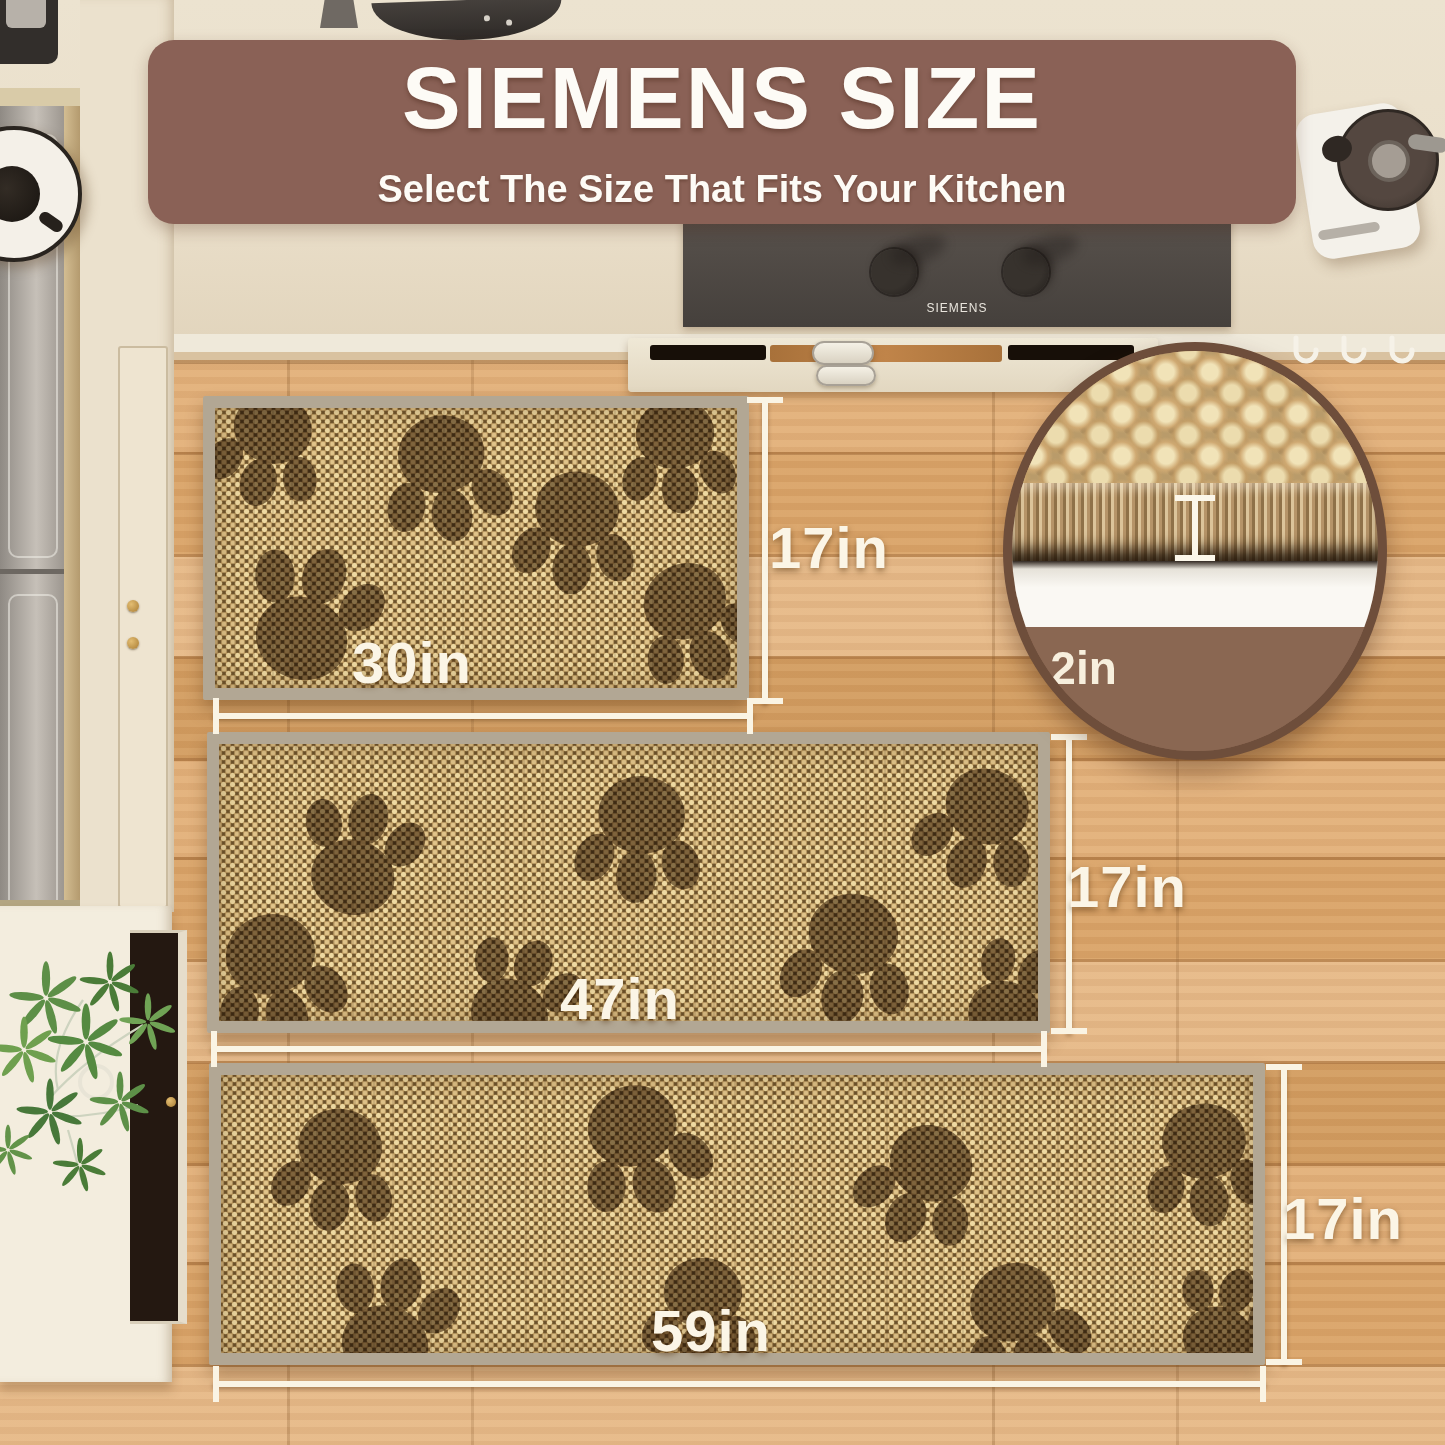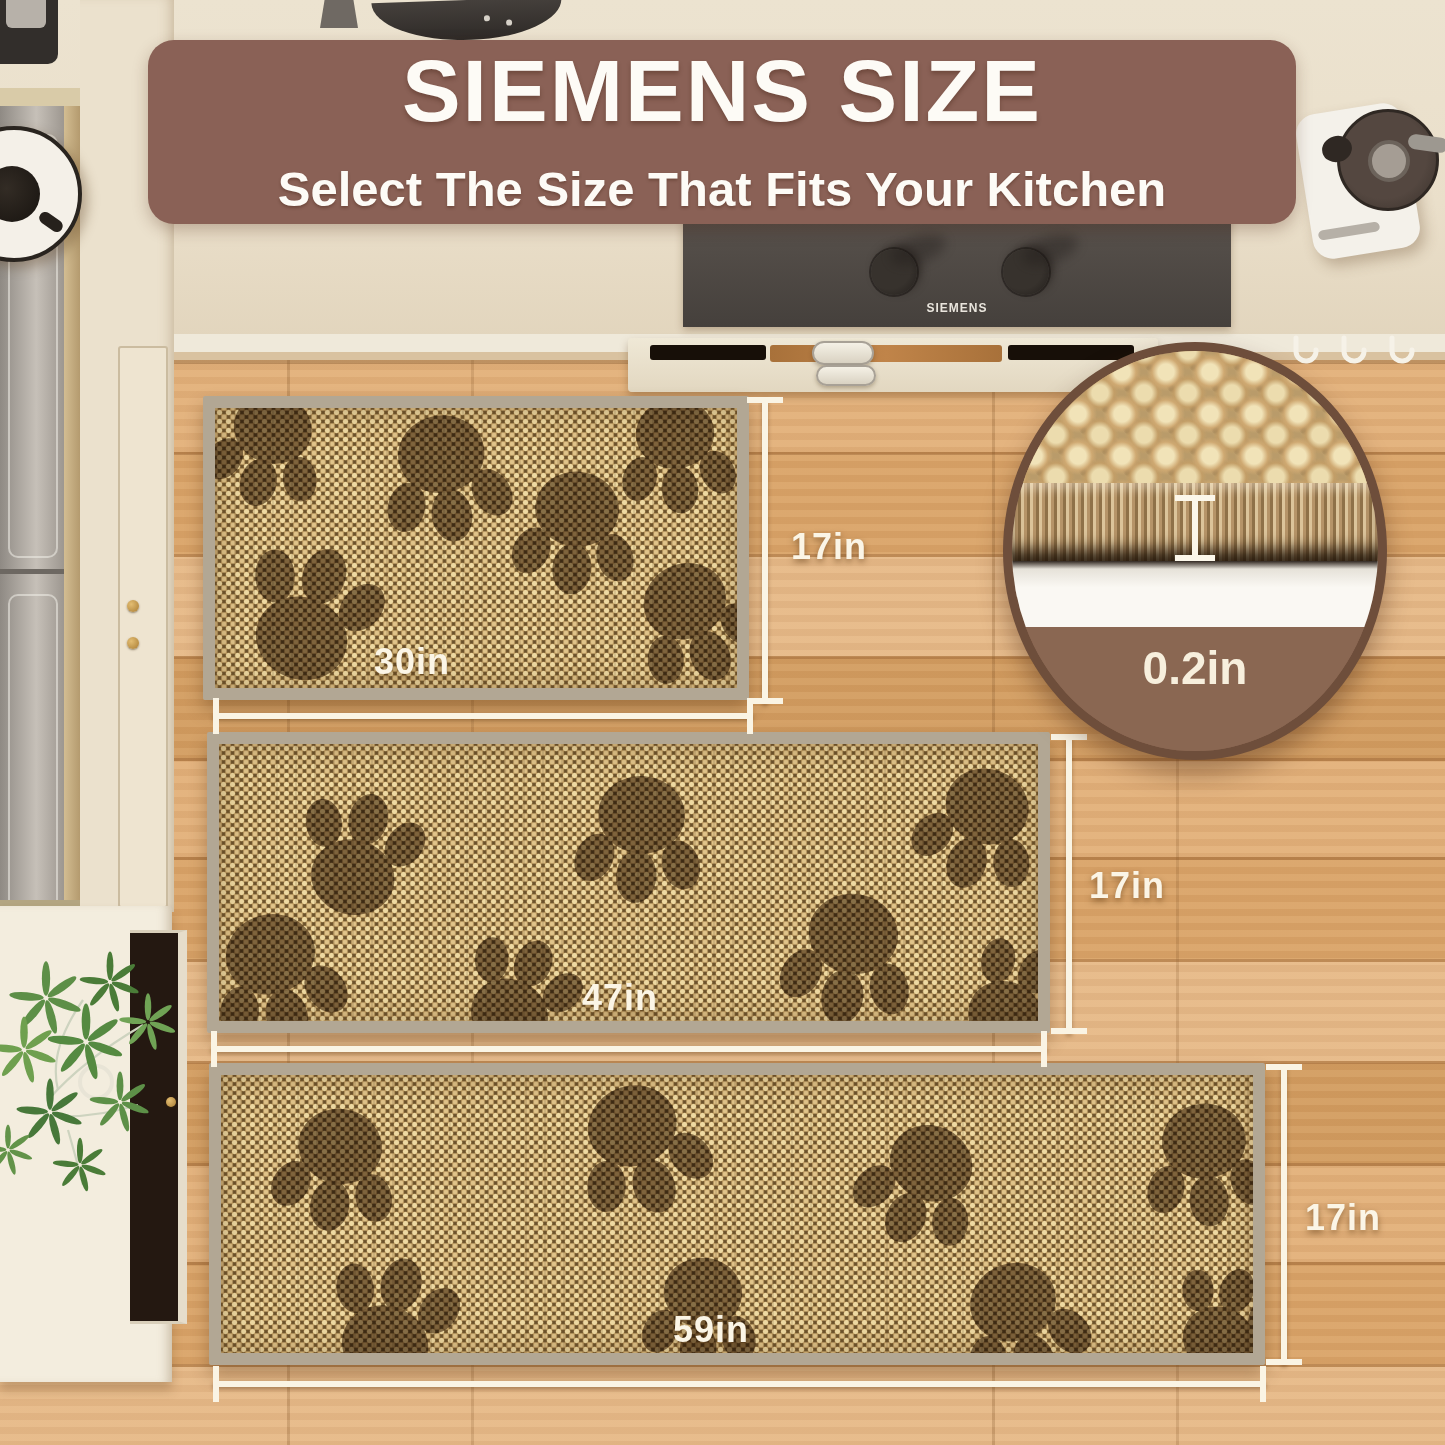--- a/index.html
+++ b/index.html
@@ -29,21 +29,21 @@
   .cooktop{left:683px;top:148px;width:548px;height:179px;
     background:linear-gradient(180deg,#5b5550 0%,#534d48 55%,#47423d 100%);
     background:linear-gradient(180deg,#5b5550 0%,#534d48 55%,#45403c 100%);
     box-shadow:0 3px 8px rgba(80,50,20,.3);}
   .knob{width:46px;height:46px;border-radius:50%;
     background:radial-gradient(circle at 40% 40%, #37322d 0 55%, #211d1a 100%);
     box-shadow:4px -3px 9px rgba(25,20,16,.55), 0 0 0 2px rgba(20,16,13,.5);}
   .knob::after{content:"";position:absolute;left:18px;top:-12px;width:58px;height:26px;border-radius:50%;
     background:rgba(32,27,23,.38);filter:blur(6px);transform:rotate(-18deg);}
   .brand{left:0;right:0;bottom:12px;text-align:center;
-    font-size:12px;font-weight:bold;letter-spacing:1px;color:#e9e5dd;}
+    font-size:12px;font-weight:normal;letter-spacing:1px;color:#e9e5dd;}
   .cab-bar{left:628px;top:338px;width:530px;height:54px;border-radius:4px;
     background:linear-gradient(180deg,#efe8d6,#e2d7c0);
     box-shadow:0 5px 8px rgba(100,65,30,.35);}
   .slot{top:7px;height:15px;background:#170f08;border-radius:3px;}
   .wood-strip{left:142px;top:7px;width:232px;height:17px;border-radius:3px;
     background:linear-gradient(90deg,#a8713a,#c08449 50%,#a8713a);}
   .pill{background:linear-gradient(180deg,#f5f1e6,#d9d2c2);border:2px solid #a8a196;
     border-radius:12px;box-shadow:0 2px 4px rgba(80,60,30,.35);}
   .hooks{left:1282px;top:334px;width:150px;height:50px;}
 
@@ -97,21 +97,21 @@
     background:#2f2823;transform:rotate(-15deg);}
   .kettle-arm{left:1408px;top:136px;width:40px;height:15px;background:#9d9890;border-radius:8px;transform:rotate(8deg);}
   .kettle-slot{left:1318px;top:226px;width:62px;height:10px;background:#b6b0a7;border-radius:5px;transform:rotate(-9deg);}
 
   
   .banner{left:148px;top:40px;width:1148px;height:184px;border-radius:26px;
     background:#8a6156;box-shadow:0 6px 16px rgba(80,40,20,.28);
     display:flex;flex-direction:column;align-items:center;justify-content:center;}
   .banner-title{font-size:88px;font-weight:bold;color:#fdfbf6;letter-spacing:2px;
     line-height:1;text-shadow:0 3px 4px rgba(60,30,15,.35);}
-  .banner-subtitle{font-size:49px;font-weight:bold;color:#fdfbf6;margin-top:26px;
+  .banner-subtitle{font-size:38px;font-weight:bold;color:#fdfbf6;margin-top:26px;
     text-shadow:0 2px 3px rgba(60,30,15,.35);}
 
   
   .mat{border:12px solid #b2a794;box-shadow:0 10px 18px rgba(70,40,10,.32), inset 0 0 0 2px rgba(125,115,95,.5);
     border-radius:2px;}
   .mat-inner{position:absolute;inset:0;overflow:hidden;
     background-color:#c49b5b;
     background-image:
       repeating-linear-gradient(90deg, rgba(105,78,40,.16) 0 2px, rgba(0,0,0,0) 2px 19px),
       radial-gradient(circle, #eed9a2 0 2px, rgba(0,0,0,0) 3.2px),
@@ -123,21 +123,21 @@
     box-shadow:inset 0 0 30px rgba(90,60,25,.38);}
   .paw{position:absolute;mix-blend-mode:multiply;opacity:.72;}
 
   
   .dimv{width:6px;background:#faf4e4;box-shadow:0 2px 4px rgba(90,55,20,.4);}
   .dimv::before,.dimv::after{content:"";position:absolute;left:-15px;width:36px;height:6px;background:#faf4e4;}
   .dimv::before{top:0;} .dimv::after{bottom:0;}
   .dimh{height:6px;background:#faf4e4;box-shadow:0 2px 4px rgba(90,55,20,.4);}
   .dimh::before,.dimh::after{content:"";position:absolute;top:-15px;height:36px;width:6px;background:#faf4e4;}
   .dimh::before{left:0;} .dimh::after{right:0;}
-  .size-label{transform:translate(-50%,-50%);font-size:36px;font-weight:bold;color:#fbf5e6;
+  .size-label{transform:translate(-50%,-50%);font-size:58px;font-weight:bold;color:#fbf5e6;
     text-shadow:0 3px 6px rgba(80,45,10,.55);letter-spacing:1px;white-space:nowrap;}
 
   
   .inset{left:1003px;top:342px;width:366px;height:400px;border-radius:50%;
     border:9px solid #6e4e3b;overflow:hidden;box-shadow:0 14px 26px rgba(60,30,10,.38);
     background:#8a6752;}
   .inset-weave{position:absolute;left:0;top:0;width:100%;height:33%;
     background-color:#b99b6a;
     background-image:
       radial-gradient(circle, #f1e3b8 0 8px, #cfa972 14px, rgba(0,0,0,0) 19px),
@@ -146,21 +146,21 @@
       radial-gradient(circle, rgba(60,40,18,.55) 0 4px, rgba(0,0,0,0) 10px);
     background-size:44px 42px;background-position:0 0,22px 21px,10px 12px,32px 33px;}
   .inset-fuzz{position:absolute;left:0;top:33%;width:100%;height:19.5%;
     background:repeating-linear-gradient(90deg,#dcc49a 0 3px,#b69468 3px 6px,#8f7148 6px 9px);
     box-shadow:inset 0 -18px 16px -6px rgba(25,14,5,.85), inset 0 12px 10px -5px rgba(255,246,225,.4);}
   .inset-white{position:absolute;left:0;top:52.5%;width:100%;height:16.5%;
     background:linear-gradient(180deg,#ddd8cd,#faf8f3 40%);}
   .inset-white::before{content:"";position:absolute;left:0;top:0;width:100%;height:8px;
     background:linear-gradient(180deg,rgba(20,10,4,.85),rgba(20,10,4,0));}
   .inset-bottom{position:absolute;left:0;top:69%;width:100%;height:31%;background:#8a6752;
-    display:flex;justify-content:center;}
+    display:flex;justify-content:flex-start;}
   .inset-label{margin-top:14px;font-size:46px;font-weight:bold;color:#f7efdd;}
   .ibeam{position:absolute;left:calc(50% - 3px);top:36%;height:16.5%;width:6px;background:#fcf7ea;}
   .ibeam::before,.ibeam::after{content:"";position:absolute;left:-17px;width:40px;height:6px;background:#fcf7ea;}
   .ibeam::before{top:0;} .ibeam::after{bottom:0;}
 </style>
 </head>
 <body>
 
 <svg width="0" height="0" style="position:absolute">
   <defs>

